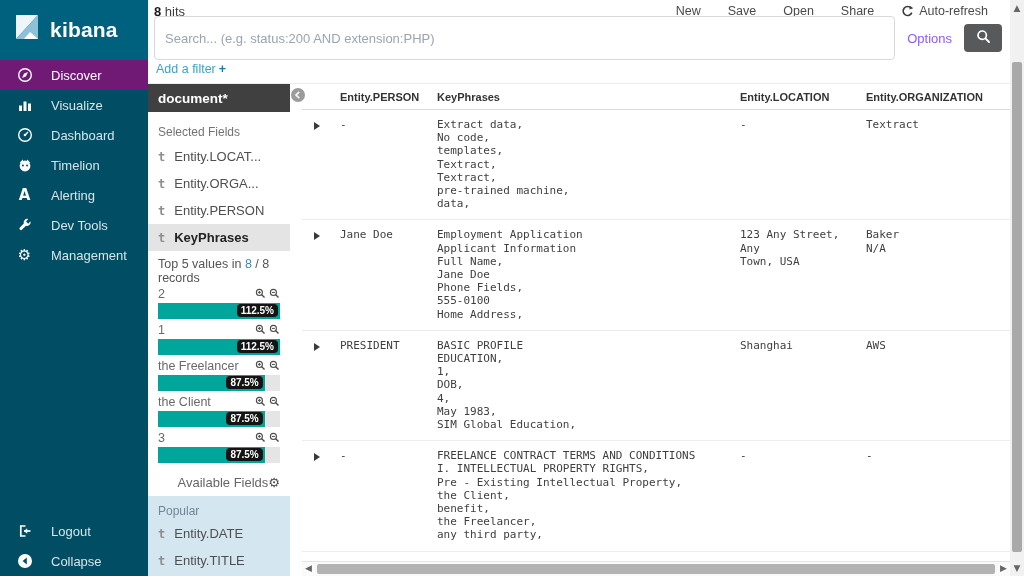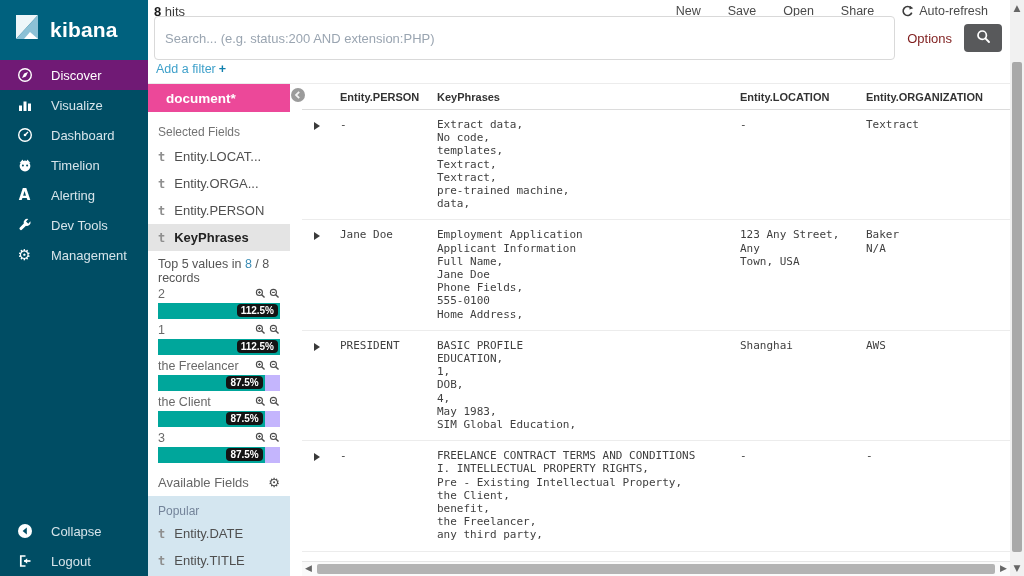--- a/index.html
+++ b/index.html
@@ -26,49 +26,49 @@
 
   .topbar { height:22px; display:flex; align-items:center; justify-content:space-between; padding:0 22px 0 6px; }
   .hits { font-size:13px; color:#3c3c3c; }
   .hits b { font-weight:700; color:#1a1a1a; }
   .top-menu { display:flex; align-items:center; gap:27px; }
   .top-link { font-size:12.5px; color:#4a4a4a; cursor:pointer; display:flex; align-items:center; gap:5px; }
 
   .querybar { height:32px; display:flex; align-items:center; padding:0 8px 0 6px; gap:12px; }
   .search-input { flex:1; height:44px; border:1px solid #d9d9d9; border-radius:4px; padding:0 10px; font-size:13px; font-family:"Liberation Sans",sans-serif; color:#333; outline:none; }
   .search-input::placeholder { color:#9aa5b1; }
-  .options-link { font-size:13px; color:#7f1d1d; cursor:pointer; }
+  .options-link { font-size:13px; color:#8b5cf6; cursor:pointer; }
   .search-btn { width:38px; height:28px; background:#58595b; border:none; border-radius:4px; display:flex; align-items:center; justify-content:center; cursor:pointer; }
 
   .filterbar { height:30px; display:flex; align-items:center; padding-left:8px; border-bottom:1px solid #ececec; }
   .addfilter { font-size:12.5px; color:#3ea0ca; cursor:pointer; }
   .addfilter b { color:#0f7fad; font-weight:700; margin-left:3px; }
 
   
   .content { flex:1; display:flex; min-height:0; }
 
   
   .fields-panel { width:142px; flex-shrink:0; display:flex; flex-direction:column; background:#fff; font-size:13px; overflow:hidden; }
-  .index-header { height:28px; background:#ec4899; color:#fff; font-weight:700; font-size:13.5px; display:flex; align-items:center; padding-left:18px; flex-shrink:0; cursor:pointer;text-align:right; }
+  .index-header { height:28px; background:#404040; color:#fff; font-weight:700; font-size:13.5px; display:flex; align-items:center; padding-left:10px; flex-shrink:0; cursor:pointer;text-align:right; }
   .section-title { color:#737373; font-size:12px; padding:13px 10px 4px; }
   .field-row { height:27px; display:flex; align-items:center; gap:9px; padding:0 10px; color:#4f4f4f; cursor:pointer; }
   .field-row .ftype { color:#8f8f8f; font-family:"DejaVu Sans Mono",monospace; font-size:12px; font-weight:700; }
   .field-row.selected { background:#e4e4e4; font-weight:700; color:#222; }
   .stats { padding:6px 10px 2px; }
   .stats-title { font-size:12.5px; color:#555; margin-bottom:0; }
   .stats-title a { color:#3a8cb4; text-decoration:none; cursor:pointer; }
   .bar-group { margin-bottom:2px; }
   .bar-label-row { display:flex; align-items:center; justify-content:space-between; height:18px; }
   .bar-label { font-size:12.5px; color:#696969; white-space:nowrap; overflow:hidden; }
   .bar-icons { display:flex; gap:3px; }
   .bar-icons svg { width:11px; height:11px; cursor:pointer; }
-  .bar-track { position:relative; height:16px; background:#c4b5fd; }
+  .bar-track { position:relative; height:16px; background:#e5e5e5; }
   .bar-fill { position:relative; height:100%; background:#00a69b; }
   .bar-badge { position:absolute; right:2px; top:1px; background:#141414; color:#fff; font-size:10px; font-weight:700; border-radius:4px; padding:1px 4px; line-height:11px; }
-  .avail-header { display:flex; align-items:center; justify-content:space-between; padding:8px 10px 6px; color:#666; font-size:13px; }
+  .avail-header { display:flex; align-items:center; justify-content:flex-end; padding:8px 10px 6px; color:#666; font-size:13px; }
   .gear-small { font-family:"DejaVu Sans", sans-serif; font-size:13px; color:#4c4c4c; cursor:pointer; }
   .popular { flex:1; background:#d4e6f0; padding:8px 10px 0; }
   .popular-title { font-size:12px; color:#74849a; margin-bottom:2px; }
   .popular .field-row { padding:0; }
 
   
   .table-area { flex:1; position:relative; min-width:0; overflow:hidden; padding-left:12px; }
   .collapse-circle { position:absolute; left:1px; top:4px; width:14px; height:14px; cursor:pointer; }
   .doc-table { height:calc(100% - 16px); overflow:hidden; }
   .tbl-header { display:grid; grid-template-columns:38px 97px 303px 126px 1fr; height:26px; align-items:center; border-bottom:1px solid #dcdcdc; }
@@ -168,35 +168,35 @@
      <span class="nav-icon">
             <span class="txticon">⚙</span>
           </span>
      <span>Management</span>
    </div>
       </nav>
     <div class="nav-bottom" id="nav-bottom">
         <div class="nav-item">
      <span class="nav-icon">
             <svg viewBox="0 0 16 16">
-              <circle cx="8" cy="8" r="7" fill="#fff"></circle>
-              <polygon points="9.8,4.4 5.6,8 9.8,11.6" fill="#004d64"></polygon>
-            </svg>
-          </span>
-     <span>Collapse</span>
-   </div>
-        <div class="nav-item">
-     <span class="nav-icon">
-            <svg viewBox="0 0 16 16">
               <path d="M8.5 3H3.8v10h4.7" fill="none" stroke="currentColor" stroke-width="1.7"></path>
               <line x1="7" y1="8" x2="13.5" y2="8" stroke="currentColor" stroke-width="1.7"></line>
               <polygon points="10.2,5.2 7,8 10.2,10.8" fill="currentColor"></polygon>
             </svg>
           </span>
      <span>Logout</span>
+   </div>
+        <div class="nav-item">
+     <span class="nav-icon">
+            <svg viewBox="0 0 16 16">
+              <circle cx="8" cy="8" r="7" fill="#fff"></circle>
+              <polygon points="9.8,4.4 5.6,8 9.8,11.6" fill="#004d64"></polygon>
+            </svg>
+          </span>
+     <span>Collapse</span>
    </div>
       </div>
   </aside>
 
   <div class="main">
 
     <div class="topbar">
       <div class="hits">
         <b>8</b>
         <span>hits</span>

